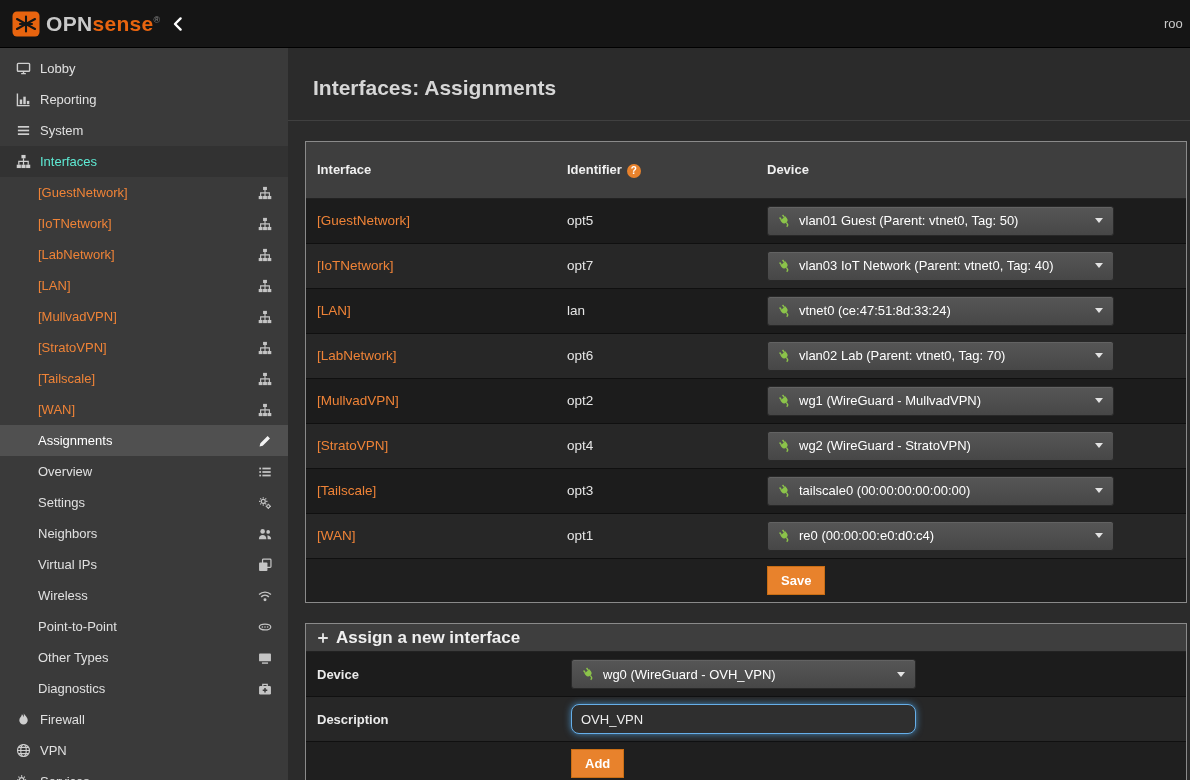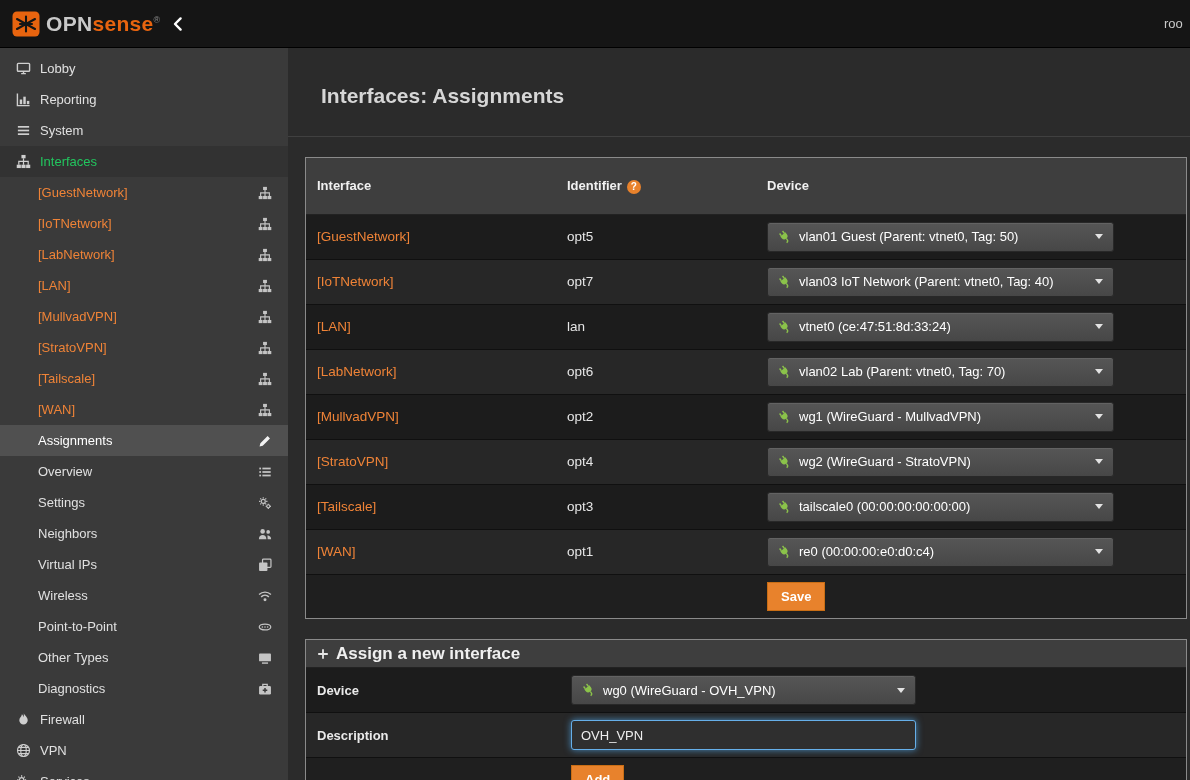--- a/index.html
+++ b/index.html
@@ -27,27 +27,27 @@
     width:26px;overflow:hidden;}
   
   .sidebar{position:absolute;top:48px;left:0;width:288px;height:732px;background:#3a3a3a;overflow:hidden;}
   .sidebar ul{list-style:none;margin:0;padding:5px 0 0 0;}
   .nav-item{height:31px;display:flex;align-items:center;padding:0 16px;color:#e0e0e0;
     font-size:13px;cursor:pointer;white-space:nowrap;}
   .nav-item .icon{width:24px;color:#cfcfcf;flex:0 0 24px;}
   .nav-item .right-icon{margin-left:auto;color:#c4c4c4;}
   .nav-item.sub{padding-left:38px;}
   .nav-item.link .nav-label{color:var(--link,#ef8337);}
-  .nav-item.active-parent{background:#323232;color:#22c55e;}
+  .nav-item.active-parent{background:#323232;color:#5eead4;}
   .nav-item.active-sub{background:#505050;color:#fff;}
   .nav-item.active-sub .right-icon{color:#f2f2f2;}
   
   .main{position:absolute;top:48px;left:288px;width:902px;height:732px;background:#2b2b2b;}
   .page-header{padding:20px 0 12px 17px;border-bottom:1px solid #404040;}
-  .page-header h1{margin:16px;font-size:21px;font-weight:bold;color:#d6d6d6;}
+  .page-header h1{margin:8px;font-size:21px;font-weight:bold;color:#d6d6d6;}
   .panel{margin:20px 0 0 17px;width:882px;border:1px solid #8a8a8a;background:#1c1c1c;}
   table{width:100%;border-collapse:collapse;}
   thead th{background:#3e3e3e;color:#f0f0f0;font-size:13px;font-weight:bold;text-align:left;
     padding:20px 11px;border-bottom:1px solid #222;height:29px;}
   th.c1{width:250px;} th.c2{width:200px;}
   td{padding:7px 11px;vertical-align:middle;border-bottom:1px solid #101010;height:44px;}
   tr.r-dark td{background:#1c1c1c;}
   tr.r-light td{background:#272727;}
   tr.save-row td{background:#1f1f1f;border-bottom:none;}
   .iface-link{color:var(--link,#ef8337);text-decoration:none;font-size:13.5px;cursor:pointer;}
@@ -66,21 +66,21 @@
     border-right:4px solid transparent;border-top:5px solid #e3e3e3;flex:0 0 auto;}
   .btn-orange{background:var(--accent,#e8822c);border:1px solid #c96e15;color:#fff;
     font-family:"Liberation Sans",sans-serif;font-size:13px;font-weight:bold;
     padding:6px 13px;border-radius:0;cursor:pointer;}
   
   .panel-heading{background:#3e3e3e;color:#f0f0f0;font-weight:bold;font-size:17px;
     padding:6px 11px;display:flex;align-items:center;height:28px;border-bottom:1px solid #222;}
   .panel-heading .plus{color:#e6e6e6;margin-right:7px;}
   td.lbl{color:#eaeaea;font-weight:bold;font-size:13px;width:254px;}
   .text-input{width:345px;height:30px;background:#2f2f2f;color:#eee;font-size:13px;
-    font-family:"Liberation Sans",sans-serif;padding:0 9px;border-radius:3px;
+    font-family:"Liberation Sans",sans-serif;padding:0 9px;border-radius:8px;
     border:1px solid var(--focus,#66afe9);outline:none;
     box-shadow:0 0 7px rgba(82,168,236,.75);}
 </style>
 </head>
 <body>
 
 <div class="topbar">
   <div class="brand">
     <span class="logo-mark">
       <svg width="28" height="26" viewBox="0 0 28 26">

